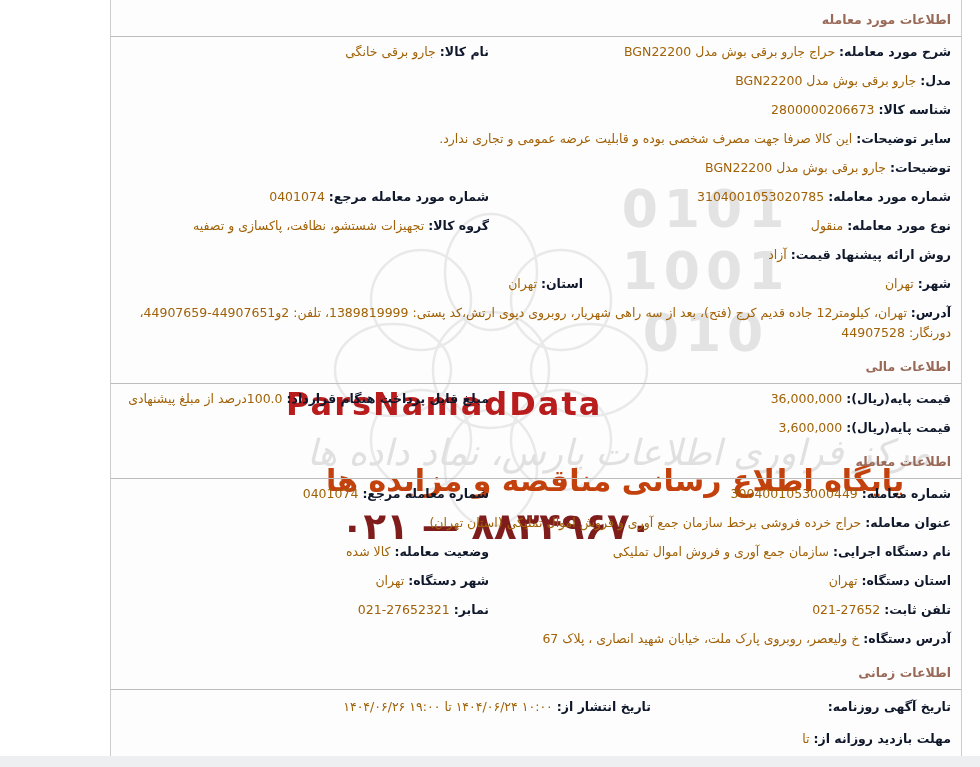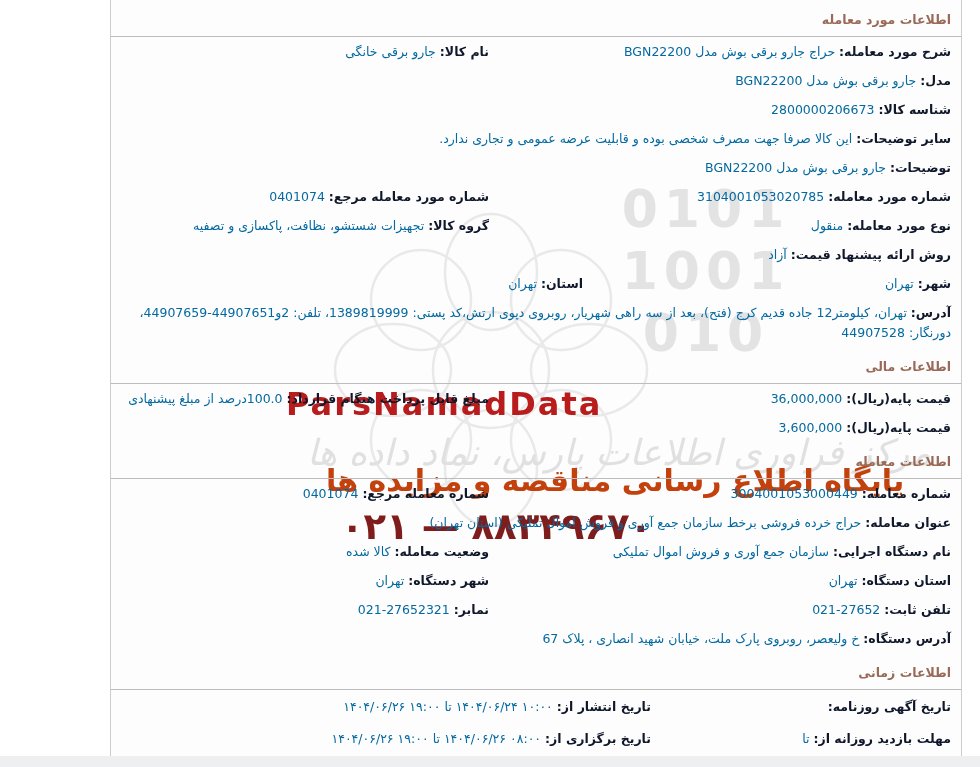--- a/index.html
+++ b/index.html
@@ -22,21 +22,21 @@
     display:flex;direction:rtl;padding:5px 10px 4px;line-height:20px;
     font-size:12.5px;color:#474747;
   }
   .cell{text-align:right;}
   .cell-a{flex:1 1 auto;min-width:0;}
   .cell-b{flex:0 0 368px;width:368px;}
   .row.time{padding:7px 10px 5px;}
   .row.time .cell-a{flex:0 0 300px;width:300px;}
   .row.time .cell-b{flex:1 1 auto;width:auto;}
   .lbl{font-weight:bold;color:#0f172a;}
-  .val{color:#0369a1;}
+  .val{color:#a16207;}
   .footer-strip{
     position:absolute;top:756px;left:0;width:980px;height:11px;
     background:#edeff1;z-index:2;
   }
   
   .watermark{position:absolute;inset:0;z-index:0;pointer-events:none;overflow:hidden;}
   .wm-digits{
     position:absolute;left:430px;top:178px;width:330px;text-align:center;
     font-size:52px;font-weight:bold;color:#e3e3e3;line-height:62px;letter-spacing:6px;
     direction:ltr;
@@ -165,20 +165,19 @@
         </div>
       </div>
       <div class="section">
         <div class="section-title">اطلاعات زمانی</div>
         <div class="row time">
           <div class="cell cell-a"><span class="lbl">تاریخ آگهی روزنامه:</span> <span class="val"></span></div>
           <div class="cell cell-b"><span class="lbl">تاریخ انتشار از:</span> <span class="val">۱۰:۰۰ ۱۴۰۴/۰۶/۲۴ تا ۱۹:۰۰ ۱۴۰۴/۰۶/۲۶</span></div>
         </div>
         <div class="row time">
           <div class="cell cell-a"><span class="lbl">مهلت بازدید روزانه از:</span> <span class="val">تا</span></div>
-          <div class="cell cell-b"><span class="lbl">تاریخ برگزاری از:</span> <span class="val">۰۸:۰۰ ۱۴۰۴/۰۶/۲۶ تا ۱۹:۰۰ ۱۴۰۴/۰۶/۲۶</span></div>
         </div>
       </div>
     </div>
 
 </div>
 
 <div class="footer-strip"></div>
 
 </body></html>

